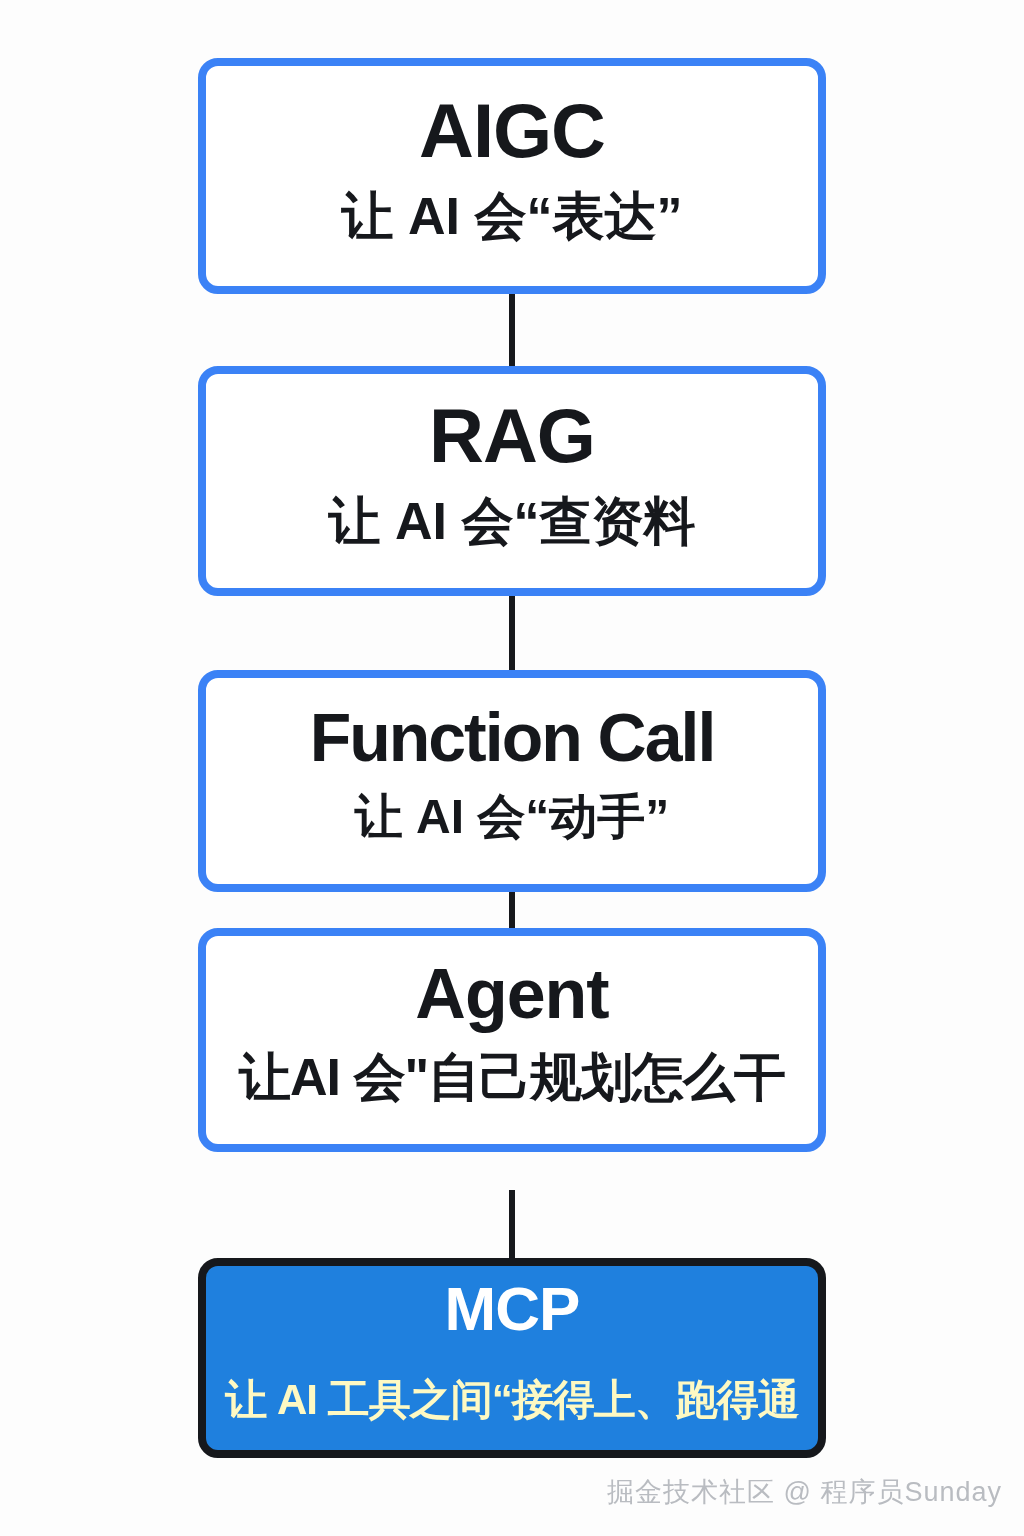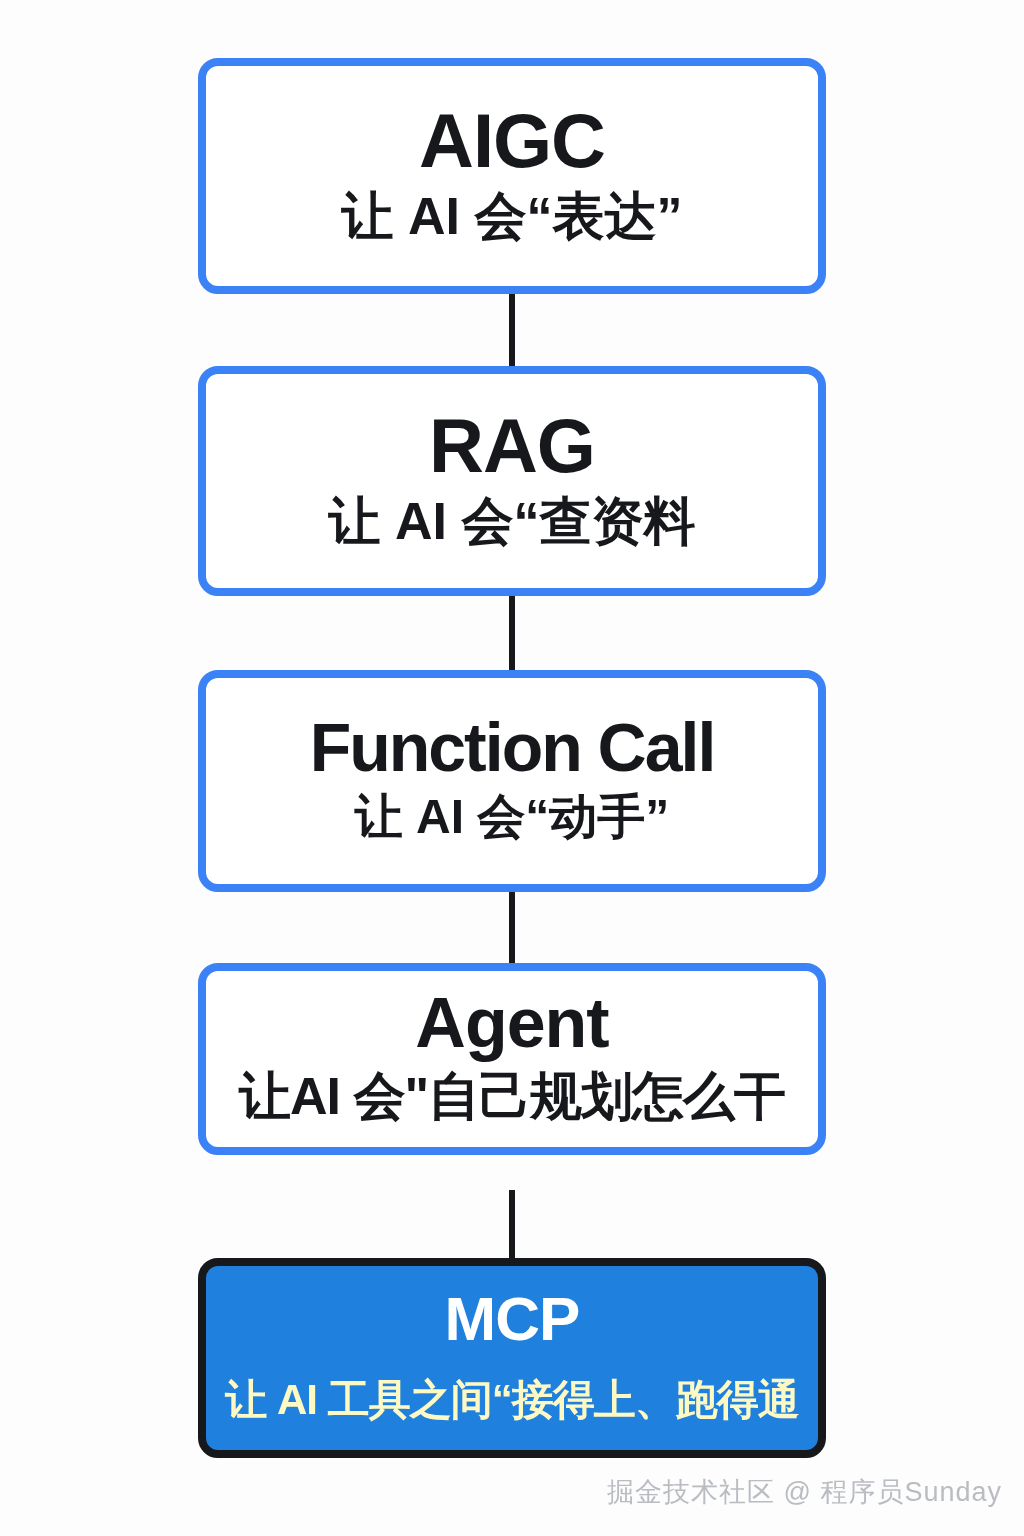--- a/index.html
+++ b/index.html
@@ -49,21 +49,21 @@
     display: flex;
     flex-direction: column;
     align-items: center;
     justify-content: center;
     overflow: hidden;
   }
 
   .node.n1 { top: 58px;   height: 236px; }
   .node.n2 { top: 366px;  height: 230px; }
   .node.n3 { top: 670px;  height: 222px; }
-  .node.n4 { top: 963px;  height: 192px; }
+  .node.n4 { top: 928px;  height: 224px; }
   .node.n5 {
     top: 1258px;
     height: 200px;
     background: #1f80de;
     border-color: #16181c;
   }
 
   .node-title {
     font-size: 74px;
     font-weight: 800;
@@ -74,21 +74,21 @@
     margin: 0 0 2px 0;
     white-space: nowrap;
   }
 
   .node-subtitle {
     font-size: 50px;
     font-weight: 600;
     color: #16181c;
     line-height: 1.1;
     text-align: left;
-    margin: 6px;
+    margin: 16px;
     white-space: nowrap;
     letter-spacing: 0px;
   }
 
   
   .node.n1 .node-title { font-size: 76px; }
   .node.n1 .node-subtitle { font-size: 52px; }
 
   .node.n2 .node-title { font-size: 76px; }
   .node.n2 .node-subtitle { font-size: 52px; }

